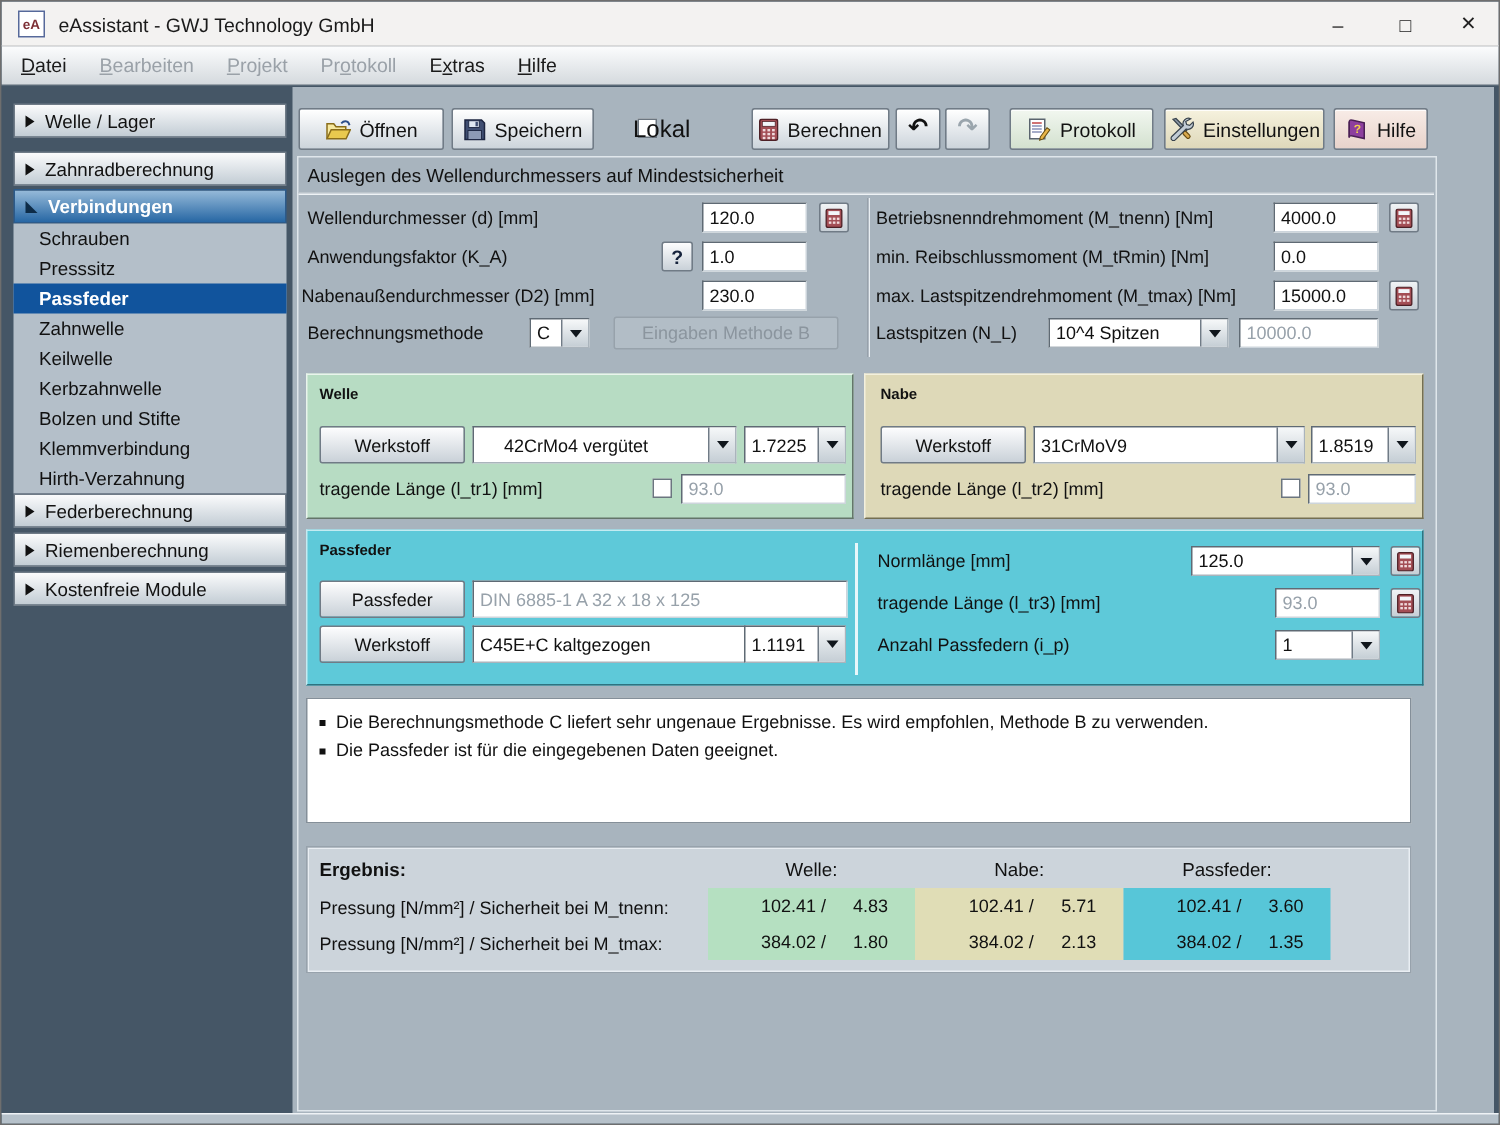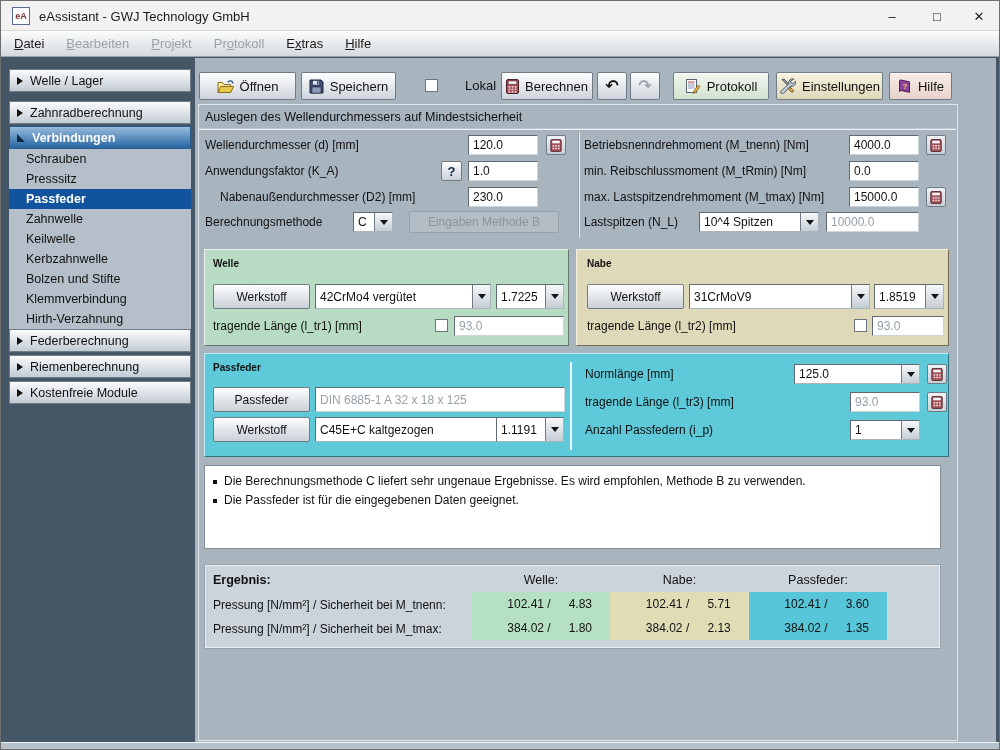--- a/index.html
+++ b/index.html
@@ -174,21 +174,21 @@
   <div class="btn" style="left:300px;width:95px;">
     <svg width="15" height="15" viewBox="0 0 15 15">
       <path d="M1 1 h11 l2 2 v11 H1 z" fill="#3f4e72" stroke="#1c2540"></path>
       <rect x="3.5" y="1.5" width="7" height="4.5" fill="#dfe7f2" stroke="#1c2540" stroke-width="0.6"></rect>
       <rect x="8" y="2.2" width="1.6" height="3" fill="#3f4e72"></rect>
       <rect x="3" y="8" width="9" height="6" fill="#8d9ab5" stroke="#1c2540" stroke-width="0.6"></rect>
     </svg>
     <span>Speichern</span>
   </div>
   <div class="checkbox" style="left:424px;top:78px;"></div>
-  <div class="flabel" style="left:464px;top:77px;font-size:13px;">Lokal</div>
+  <div class="flabel" style="left:421px;top:77px;font-size:16px;">Lokal</div>
   <div class="btn" style="left:500px;width:92px;">
     <svg width="13" height="15" viewBox="0 0 13 15">
       <rect x="0.5" y="0.5" width="12" height="14" rx="1.5" fill="#a34e55" stroke="#4e2026"></rect>
       <rect x="2.2" y="2" width="8.6" height="3.2" fill="#f2f6fa" stroke="#4e2026" stroke-width="0.5"></rect>
       <g fill="#f0dadd">
         <rect x="2.5" y="7" width="1.8" height="1.6"></rect>
           <rect x="5.6" y="7" width="1.8" height="1.6"></rect>
           <rect x="8.7" y="7" width="1.8" height="1.6"></rect>
         <rect x="2.5" y="9.6" width="1.8" height="1.6"></rect>
           <rect x="5.6" y="9.6" width="1.8" height="1.6"></rect>
@@ -253,21 +253,21 @@
           <rect x="5.6" y="10" width="2" height="1.8"></rect>
           <rect x="8.7" y="10" width="2" height="1.8"></rect>
         </g>
     </svg>
   </div>
 
   <div class="flabel" style="left:204px;top:163px;">Anwendungsfaktor (K_A)</div>
   <div class="help-btn" style="left:440px;top:160px;">?</div>
   <input class="field" style="left: 467px; top: 160px; width: 70px; height: 20px;" value="1.0">
 
-  <div class="flabel" style="left:219px;top:189px;">Nabenaußendurchmesser (D2) [mm]</div>
+  <div class="flabel" style="left:200px;top:189px;">Nabenaußendurchmesser (D2) [mm]</div>
   <input class="field" style="left: 467px; top: 186px; width: 70px; height: 20px;" value="230.0">
 
   <div class="flabel" style="left:204px;top:214px;">Berechnungsmethode</div>
   <div class="dd" style="left:352px;top:211px;width:40px;height:20px;">
     <div class="dd-val">C</div>
     <div class="dd-btn">
         <span class="tri-down"></span>
       </div>
   </div>
   <div class="btn-disabled" style="left:408px;top:210px;width:150px;height:22px;">Eingaben Methode B</div>
@@ -314,21 +314,21 @@
     <div class="dd-val">10^4 Spitzen</div>
     <div class="dd-btn">
         <span class="tri-down"></span>
       </div>
   </div>
   <input class="field gray" style="left: 825px; top: 211px; width: 93px; height: 20px;" readonly="" value="10000.0">
 
   <div class="panel welle" style="left:203px;top:248px;width:365px;height:97px;">
     <div class="panel-title" style="left:8px;top:8px;">Welle</div>
     <div class="sbtn" style="left:8px;top:34px;width:97px;height:25px;">Werkstoff</div>
-    <div class="dd" style="left:110px;top:34px;width:176px;height:25px;">
+    <div class="dd" style="left:110px;top:34px;width:176px;height:25px;padding-left:16px;">
       <div class="dd-val">42CrMo4 vergütet</div>
       <div class="dd-btn">
           <span class="tri-down"></span>
         </div>
     </div>
     <div class="dd" style="left:291px;top:34px;width:68px;height:25px;">
       <div class="dd-val">1.7225</div>
       <div class="dd-btn">
           <span class="tri-down"></span>
         </div>

